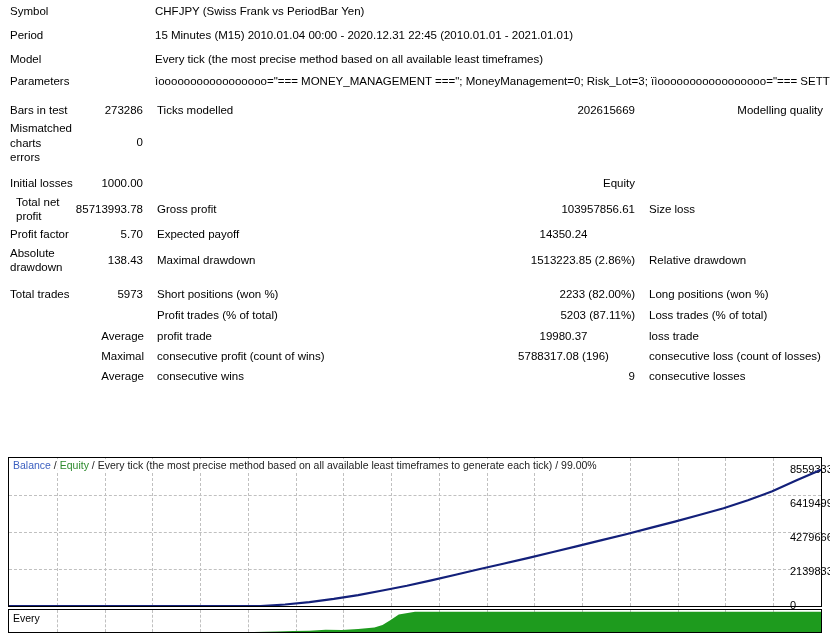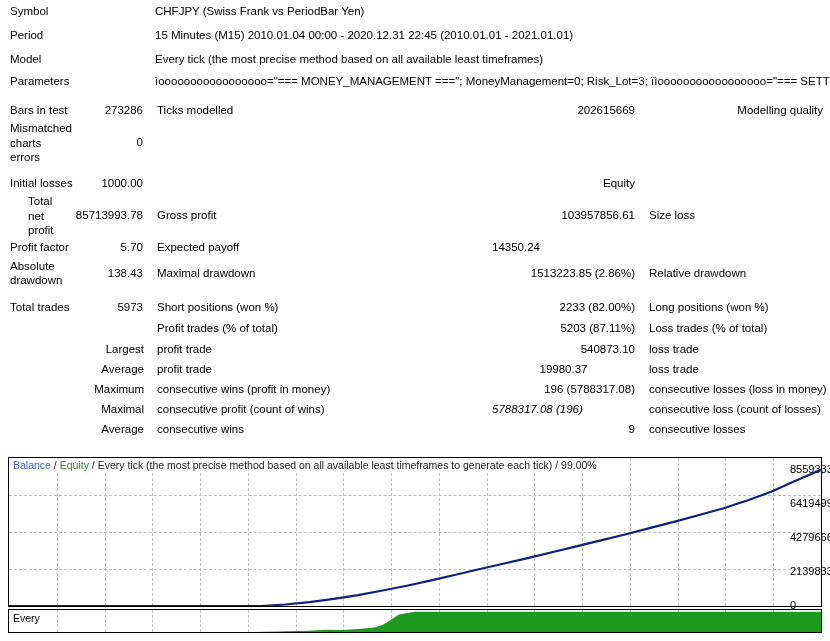--- a/index.html
+++ b/index.html
@@ -198,31 +198,31 @@
           <td colspan="5" style="height: 9px;"></td>
         </tr>
         <tr>
           <td style="height: 21px; width: 62px; padding-left: 10px;">Initial losses</td>
           <td style="height: 21px; width: 88px; text-align: right; padding-right: 7px;">1000.00</td>
           <td style="height: 21px; width: 342px; padding-left: 7px;"></td>
           <td style="height: 21px; text-align: right; padding-right: 7px;">Equity</td>
           <td style="height: 21px; width: 0px; padding-left: 7px;"></td>
         </tr>
         <tr>
-          <td style="height: 30px; width: 62px; padding-left: 28px; white-space: normal; line-height: 1.25;">Total net profit</td>
+          <td style="height: 30px; width: 62px; padding-left: 16px; white-space: normal; line-height: 1.25;">Total net profit</td>
           <td style="height: 30px; width: 88px; text-align: right; padding-right: 7px;">85713993.78</td>
           <td style="height: 30px; width: 342px; padding-left: 7px;">Gross profit</td>
           <td style="height: 30px; text-align: right; padding-right: 7px;">103957856.61</td>
           <td style="height: 30px; width: 0px; padding-left: 7px;">Size loss</td>
         </tr>
         <tr>
           <td style="height: 21px; width: 62px; padding-left: 10px;">Profit factor</td>
           <td style="height: 21px; width: 88px; text-align: right; padding-right: 7px;">5.70</td>
           <td style="height: 21px; width: 342px; padding-left: 7px;">Expected payoff</td>
-          <td style="height: 21px; text-align: left; padding-right: 7px;">14350.24</td>
+          <td style="height: 21px; text-align: center; padding-right: 7px;">14350.24</td>
           <td style="height: 21px; width: 0px; padding-left: 7px;"></td>
         </tr>
         <tr>
           <td style="height: 30px; width: 62px; padding-left: 10px; white-space: normal; line-height: 1.25;">Absolute drawdown</td>
           <td style="height: 30px; width: 88px; text-align: right; padding-right: 7px;">138.43</td>
           <td style="height: 30px; width: 342px; padding-left: 7px;">Maximal drawdown</td>
           <td style="height: 30px; text-align: right; padding-right: 7px;">1513223.85 (2.86%)</td>
           <td style="height: 30px; width: 0px; padding-left: 7px;">Relative drawdown</td>
         </tr>
         <tr>
@@ -236,41 +236,29 @@
           <td style="height: 21px; width: 0px; padding-left: 7px;">Long positions (won %)</td>
         </tr>
         <tr>
           <td style="height: 21px; width: 62px; padding-left: 10px;"></td>
           <td style="height: 21px; width: 88px; text-align: right; padding-right: 7px;"></td>
           <td style="height: 21px; width: 342px; padding-left: 7px;">Profit trades (% of total)</td>
           <td style="height: 21px; text-align: right; padding-right: 7px;">5203 (87.11%)</td>
           <td style="height: 21px; width: 0px; padding-left: 7px; margin-left: 24px;">Loss trades (% of total)</td>
         </tr>
         <tr>
-          <td colspan="2" style="height: 20px; width: 150px; text-align: right; padding-right: 6px;">Largest</td>
-          <td style="height: 20px; width: 342px; padding-left: 7px;">profit trade</td>
-          <td style="height: 20px; text-align: right; padding-right: 7px;">540873.10</td>
-          <td style="height: 20px; width: 0px; padding-left: 7px;">loss trade</td>
-        </tr>
-        <tr>
           <td colspan="2" style="height: 20px; width: 150px; text-align: right; padding-right: 6px;">Average</td>
           <td style="height: 20px; width: 342px; padding-left: 7px;">profit trade</td>
           <td style="height: 20px; text-align: center; padding-right: 7px;">19980.37</td>
           <td style="height: 20px; width: 0px; padding-left: 7px;">loss trade</td>
         </tr>
         <tr>
-          <td colspan="2" style="height: 20px; width: 150px; text-align: right; padding-right: 6px;">Maximum</td>
-          <td style="height: 20px; width: 342px; padding-left: 7px;">consecutive wins (profit in money)</td>
-          <td style="height: 20px; text-align: right; padding-right: 7px;">196 (5788317.08)</td>
-          <td style="height: 20px; width: 0px; padding-left: 7px;">consecutive losses (loss in money)</td>
-        </tr>
-        <tr>
           <td colspan="2" style="height: 20px; width: 150px; text-align: right; padding-right: 6px;">Maximal</td>
           <td style="height: 20px; width: 342px; padding-left: 7px;">consecutive profit (count of wins)</td>
-          <td style="height: 20px; text-align: left; padding-right: 7px; font-style: italic;">5788317.08 (196)</td>
+          <td style="height: 20px; text-align: center; padding-right: 7px;">5788317.08 (196)</td>
           <td style="height: 20px; width: 0px; padding-left: 7px;">consecutive loss (count of losses)</td>
         </tr>
         <tr>
           <td colspan="2" style="height: 20px; width: 150px; text-align: right; padding-right: 6px;">Average</td>
           <td style="height: 20px; width: 342px; padding-left: 7px;">consecutive wins</td>
           <td style="height: 20px; text-align: right; padding-right: 7px;">9</td>
           <td style="height: 20px; width: 0px; padding-left: 7px;">consecutive losses</td>
         </tr>
       </tbody>
     </table>

